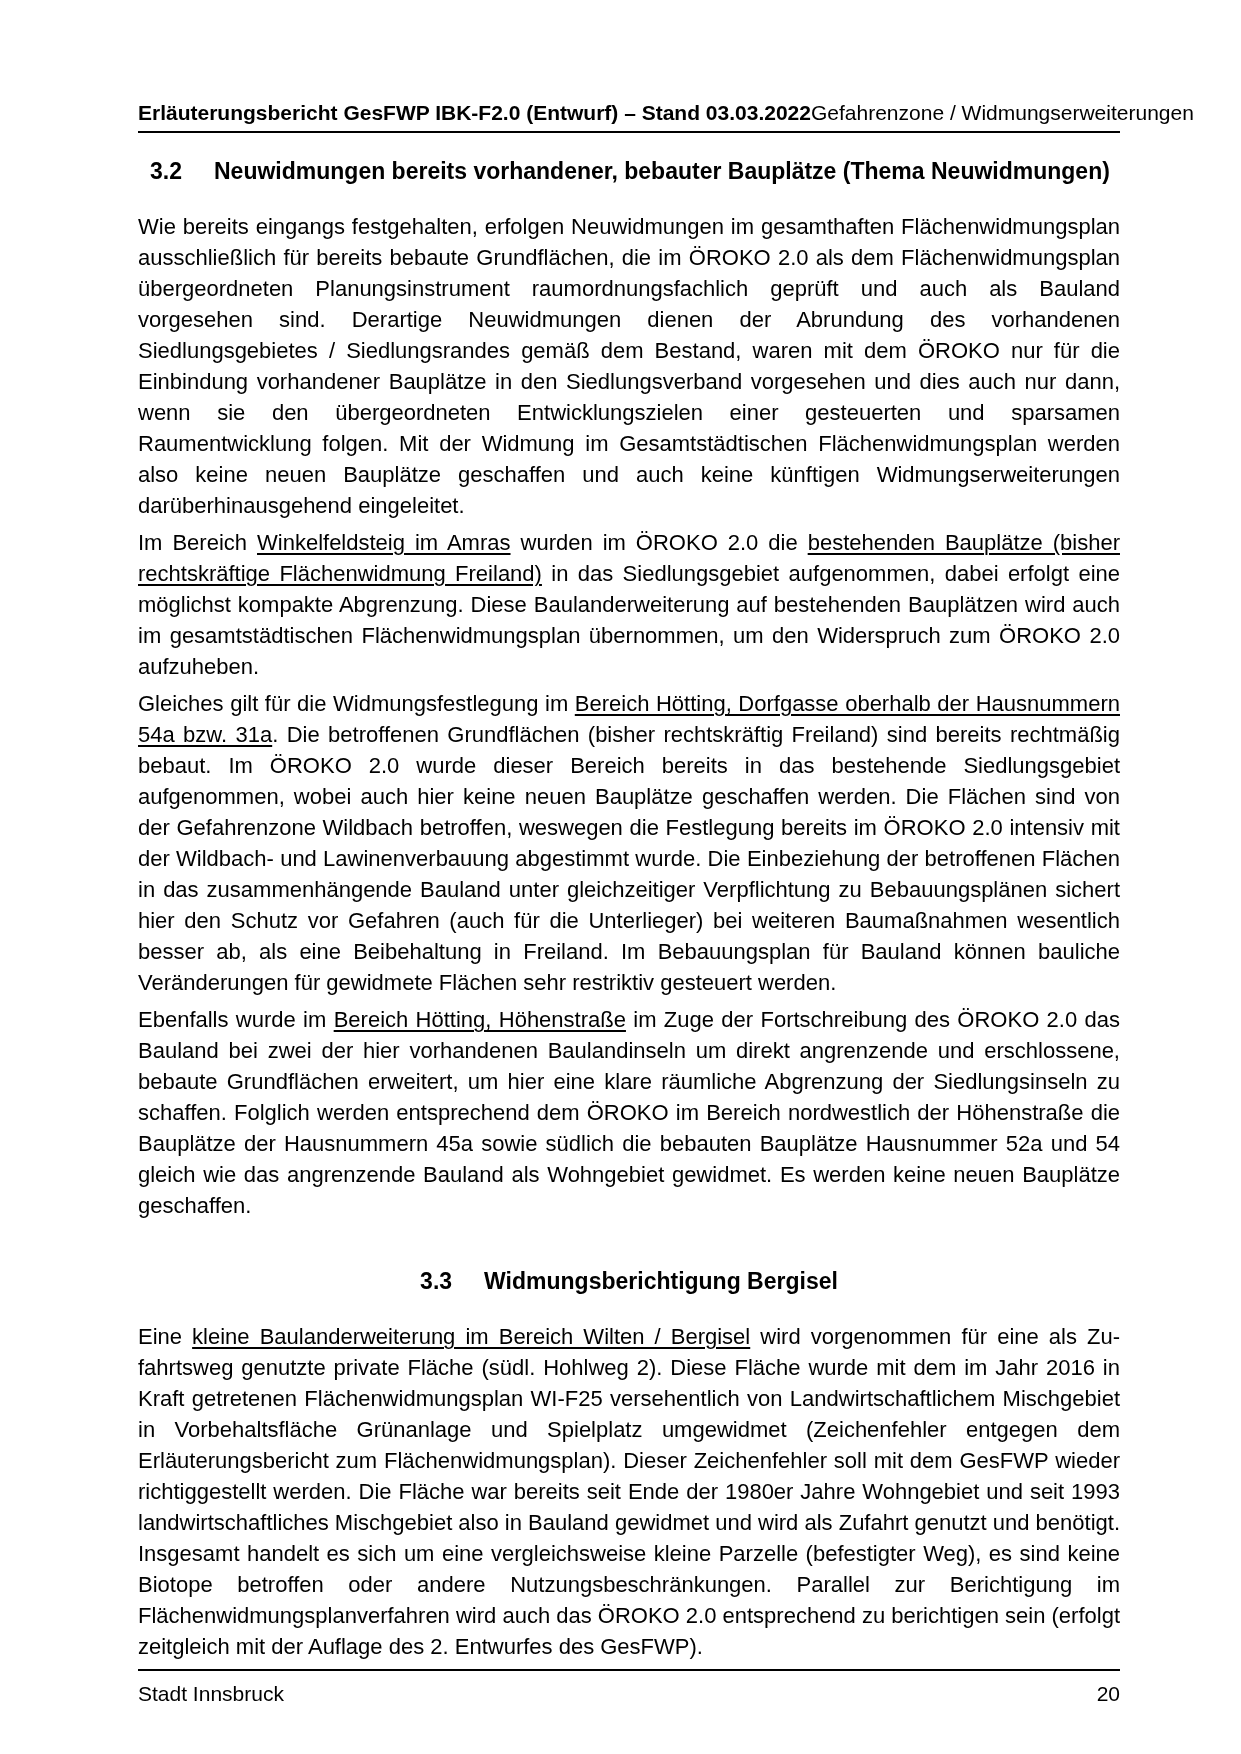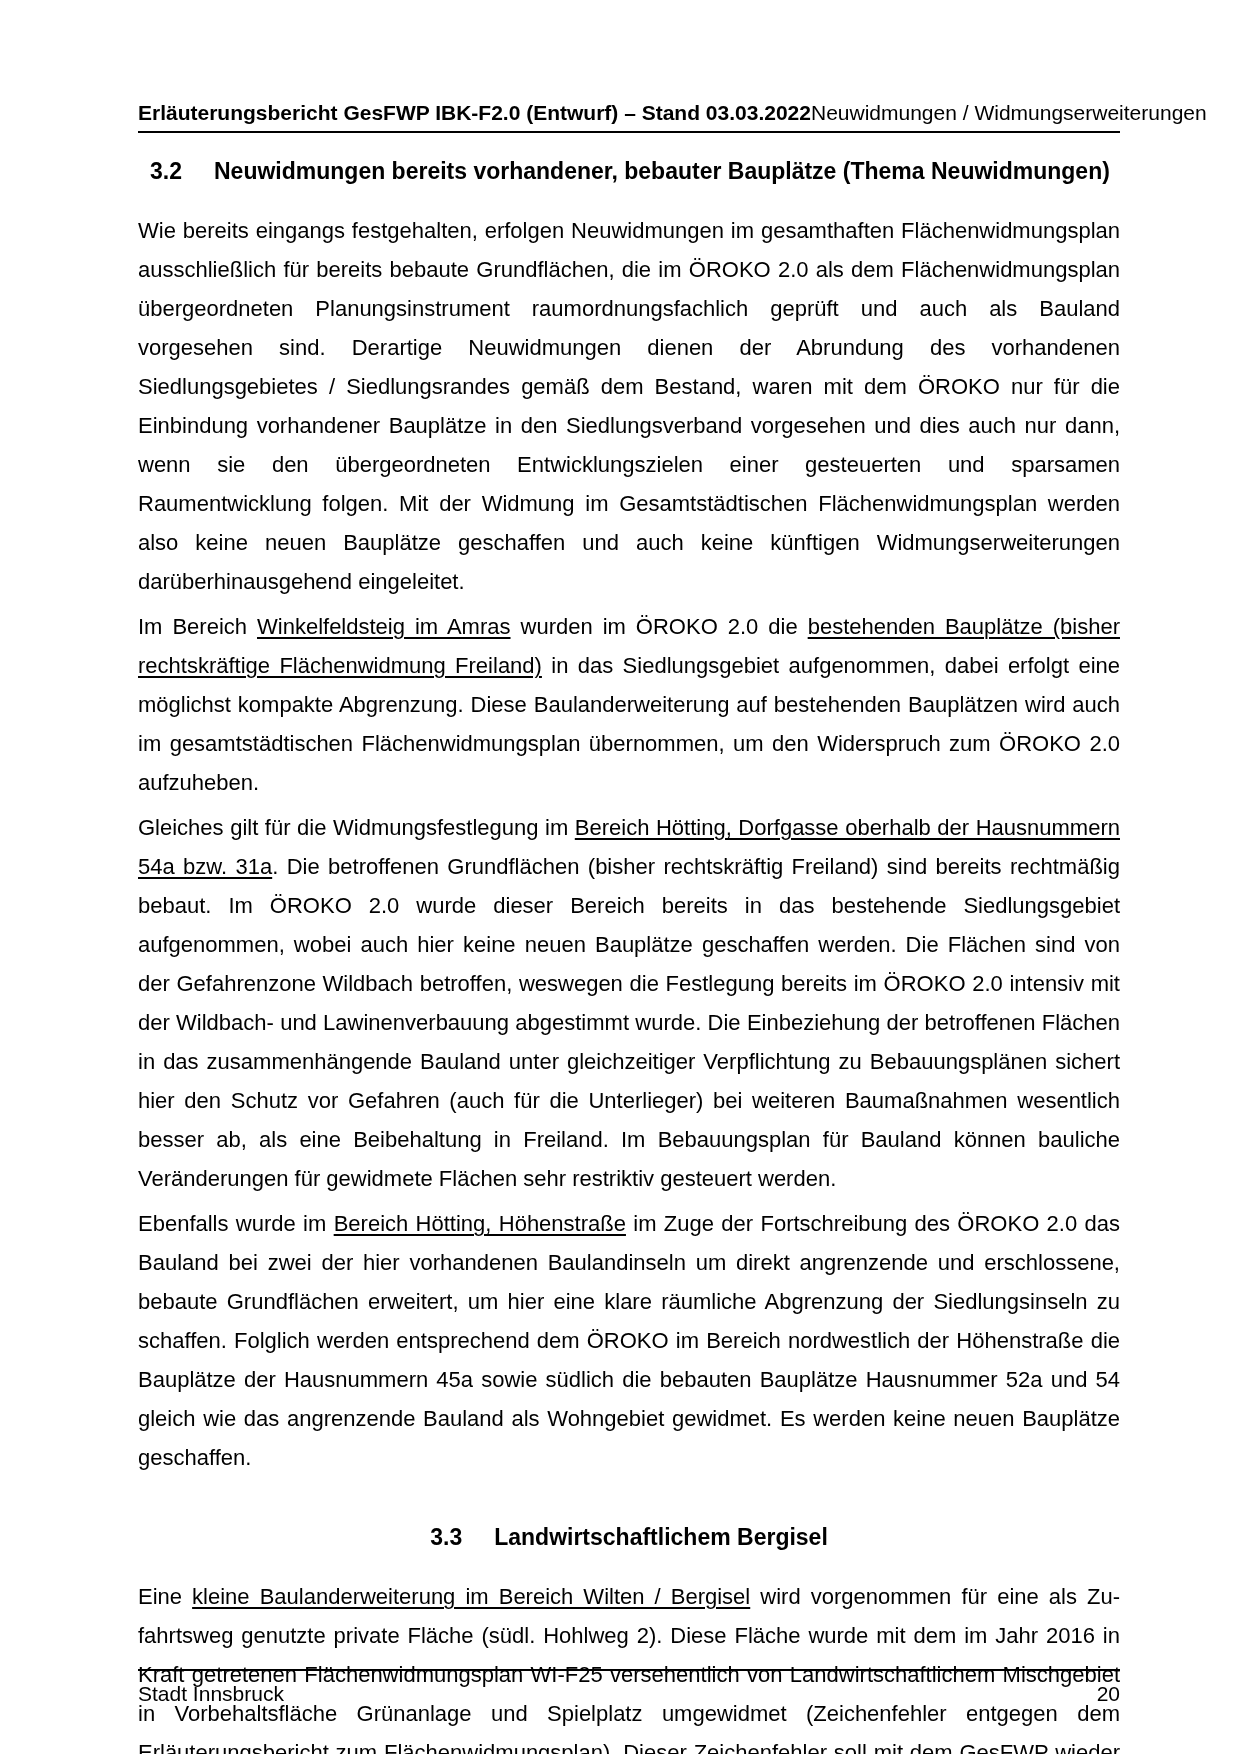--- a/index.html
+++ b/index.html
@@ -40,21 +40,21 @@
     font-size: 23px;
     line-height: 28px;
   }
   .sec-heading .sec-num { width: 64px; flex-shrink: 0; }
   #section-3-2 .sec-heading { margin-top: 24px; margin-left: 12px; }
   #section-3-3 .sec-heading { margin-top: 46px; justify-content: center; }
 
   .paragraphs p.para {
     margin: 6px 0 0 0;
     font-size: 22px;
-    line-height: 39px;
+    line-height: 31px;
     text-align: justify;
     hyphens: manual;
     -webkit-hyphens: manual;
   }
   .paragraphs p.para:first-child { margin-top: 26px; }
   .paragraphs .u {
     text-decoration: underline;
     text-decoration-thickness: 2px;
     text-underline-offset: 3px;
   }
@@ -74,40 +74,40 @@
   }
 </style>
 </head>
 <body>
 
 <div class="page">
   <div class="content">
 
     <div class="doc-header">
       <span class="h-left">Erläuterungsbericht GesFWP IBK-F2.0 (Entwurf) – Stand 03.03.2022</span>
-      <span class="h-right">Neuwidmungen / Widmungserweiterungen</span>
+      <span class="h-right">Gefahrenzone / Widmungserweiterungen</span>
     </div>
 
     <div class="section" id="section-3-2">
       <div class="sec-heading">
         <span class="sec-num">3.2</span>
         <span class="sec-title">Neuwidmungen bereits vorhandener, bebauter Bauplätze (Thema Neuwidmungen)</span>
       </div>
       <div class="paragraphs">
           <p class="para"><span>Wie bereits eingangs festgehalten, erfolgen Neuwidmungen im gesamthaften Flächenwid­mungsplan ausschließlich für bereits bebaute Grundflächen, die im ÖROKO 2.0 als dem Flä­chenwidmungsplan übergeordneten Planungsinstrument raumordnungsfachlich geprüft und auch als Bauland vorgesehen sind. Derartige Neuwidmungen dienen der Abrundung des vor­handenen Siedlungsgebietes / Siedlungsrandes gemäß dem Bestand, waren mit dem ÖROKO nur für die Einbindung vorhandener Bauplätze in den Siedlungsverband vorgesehen und dies auch nur dann, wenn sie den übergeordneten Entwicklungszielen einer gesteuerten und spar­samen Raumentwicklung folgen. Mit der Widmung im Gesamtstädtischen Flächenwidmungsplan werden also keine neuen Bauplätze geschaffen und auch keine künftigen Widmungserweiterun­gen darüberhinausgehend eingeleitet.</span></p>
           <p class="para"><span>Im Bereich </span><span class="u">Winkelfeldsteig im Amras</span><span> wurden im ÖROKO 2.0 die </span><span class="u">bestehenden Bauplätze (bisher rechtskräftige Flächenwidmung Freiland)</span><span> in das Siedlungsgebiet aufgenommen, dabei erfolgt eine möglichst kompakte Abgrenzung. Diese Baulanderweiterung auf bestehenden Bauplätzen wird auch im gesamtstädtischen Flächenwidmungsplan übernommen, um den Widerspruch zum ÖROKO 2.0 aufzuheben.</span></p>
           <p class="para"><span>Gleiches gilt für die Widmungsfestlegung im </span><span class="u">Bereich Hötting, Dorfgasse oberhalb der Haus­nummern 54a bzw. 31a</span><span>. Die betroffenen Grundflächen (bisher rechtskräftig Freiland) sind bereits rechtmäßig bebaut. Im ÖROKO 2.0 wurde dieser Bereich bereits in das bestehende Siedlungs­gebiet aufgenommen, wobei auch hier keine neuen Bauplätze geschaffen werden. Die Flächen sind von der Gefahrenzone Wildbach betroffen, weswegen die Festlegung bereits im ÖROKO 2.0 intensiv mit der Wildbach- und Lawinenverbauung abgestimmt wurde. Die Einbeziehung der betroffenen Flächen in das zusammenhängende Bauland unter gleichzeitiger Verpflichtung zu Bebauungsplänen sichert hier den Schutz vor Gefahren (auch für die Unterlieger) bei weiteren Baumaßnahmen wesentlich besser ab, als eine Beibehaltung in Freiland. Im Bebauungsplan für Bauland können bauliche Veränderungen für gewidmete Flächen sehr restriktiv gesteuert wer­den.</span></p>
           <p class="para"><span>Ebenfalls wurde im </span><span class="u">Bereich Hötting, Höhenstraße</span><span> im Zuge der Fortschreibung des ÖROKO 2.0 das Bauland bei zwei der hier vorhandenen Baulandinseln um direkt angrenzende und erschlos­sene, bebaute Grundflächen erweitert, um hier eine klare räumliche Abgrenzung der Siedlungs­inseln zu schaffen. Folglich werden entsprechend dem ÖROKO im Bereich nordwestlich der Hö­henstraße die Bauplätze der Hausnummern 45a sowie südlich die bebauten Bauplätze Haus­nummer 52a und 54 gleich wie das angrenzende Bauland als Wohngebiet gewidmet. Es werden keine neuen Bauplätze geschaffen.</span></p>
         </div>
     </div>
 
     <div class="section" id="section-3-3">
       <div class="sec-heading">
         <span class="sec-num">3.3</span>
-        <span class="sec-title">Landwirtschaftlichem Bergisel</span>
+        <span class="sec-title">Widmungsberichtigung Bergisel</span>
       </div>
       <div class="paragraphs">
           <p class="para"><span>Eine </span><span class="u">kleine Baulanderweiterung im Bereich Wilten / Bergisel</span><span> wird vorgenommen für eine als Zu­fahrtsweg genutzte private Fläche (südl. Hohlweg 2). Diese Fläche wurde mit dem im Jahr 2016 in Kraft getretenen Flächenwidmungsplan WI-F25 versehentlich von Landwirtschaftlichem Mischgebiet in Vorbehaltsfläche Grünanlage und Spielplatz umgewidmet (Zeichenfehler entge­gen dem Erläuterungsbericht zum Flächenwidmungsplan). Dieser Zeichenfehler soll mit dem GesFWP wieder richtiggestellt werden. Die Fläche war bereits seit Ende der 1980er Jahre Wohngebiet und seit 1993 landwirtschaftliches Mischgebiet also in Bauland gewidmet und wird als Zufahrt genutzt und benötigt. Insgesamt handelt es sich um eine vergleichsweise kleine Par­zelle (befestigter Weg), es sind keine Biotope betroffen oder andere Nutzungsbeschränkungen. Parallel zur Berichtigung im Flächenwidmungsplanverfahren wird auch das ÖROKO 2.0 entspre­chend zu berichtigen sein (erfolgt zeitgleich mit der Auflage des 2. Entwurfes des GesFWP).</span></p>
         </div>
     </div>
 
   </div>
 
   <div class="doc-footer">
     <span>Stadt Innsbruck</span>

